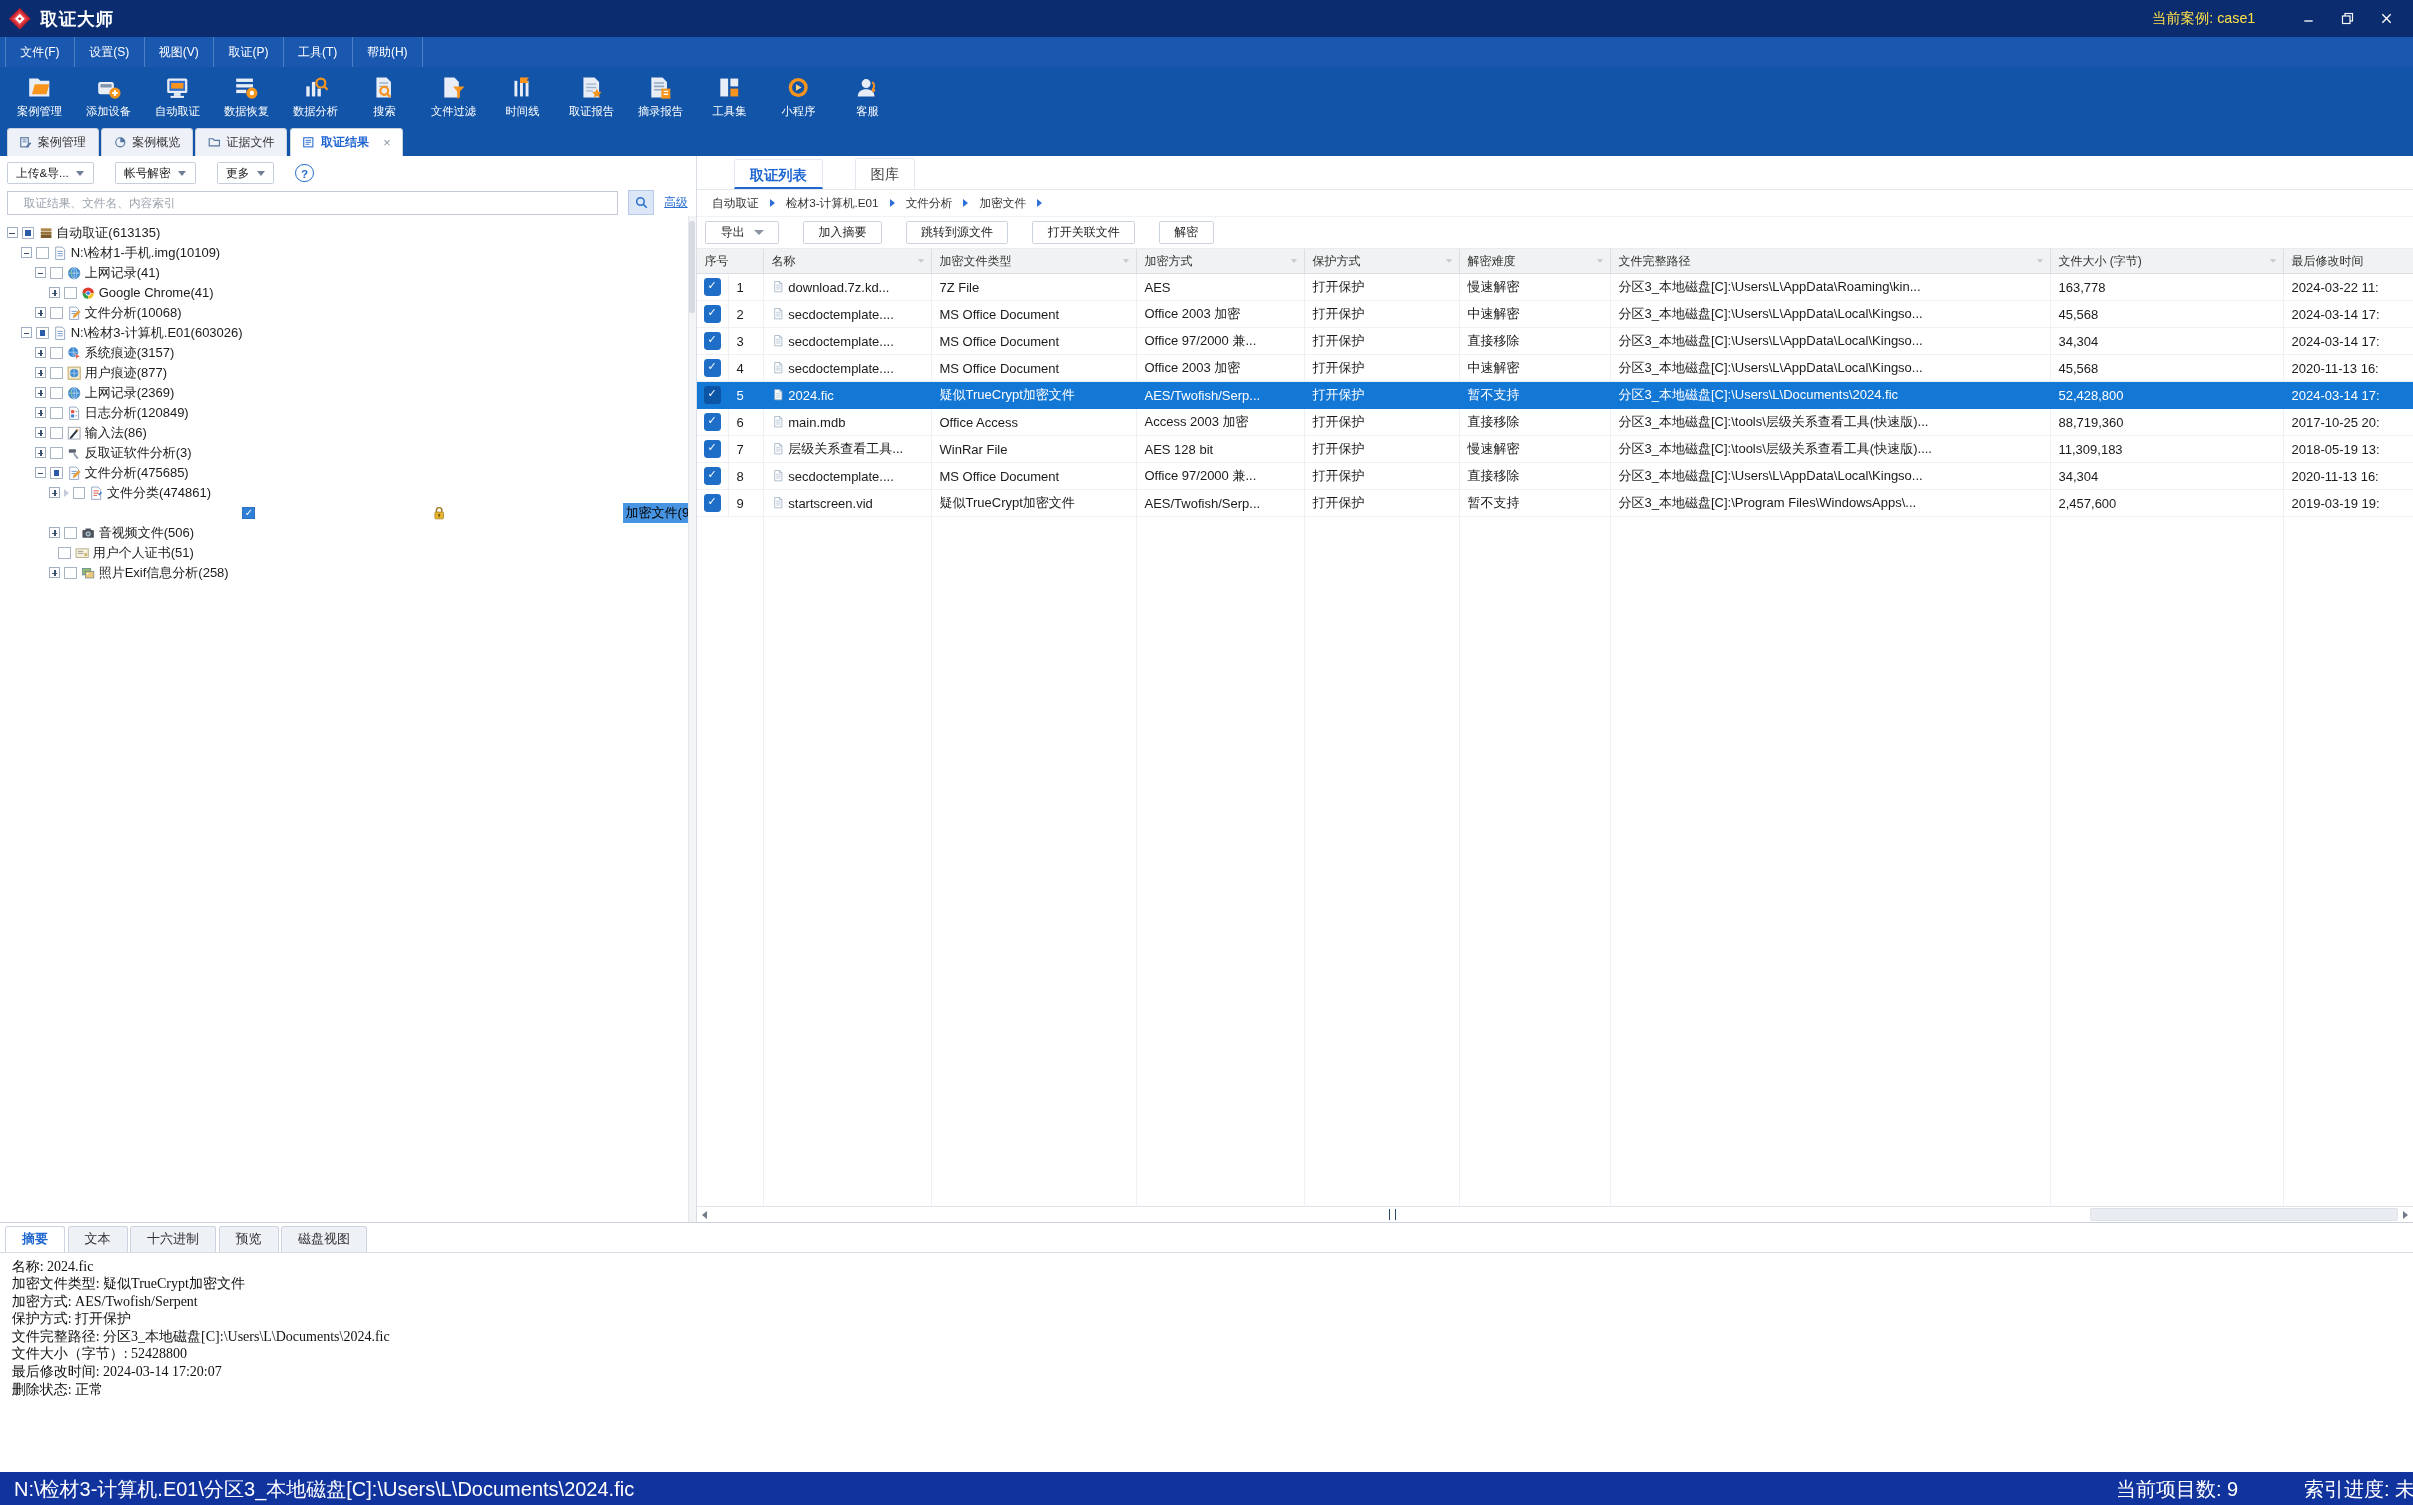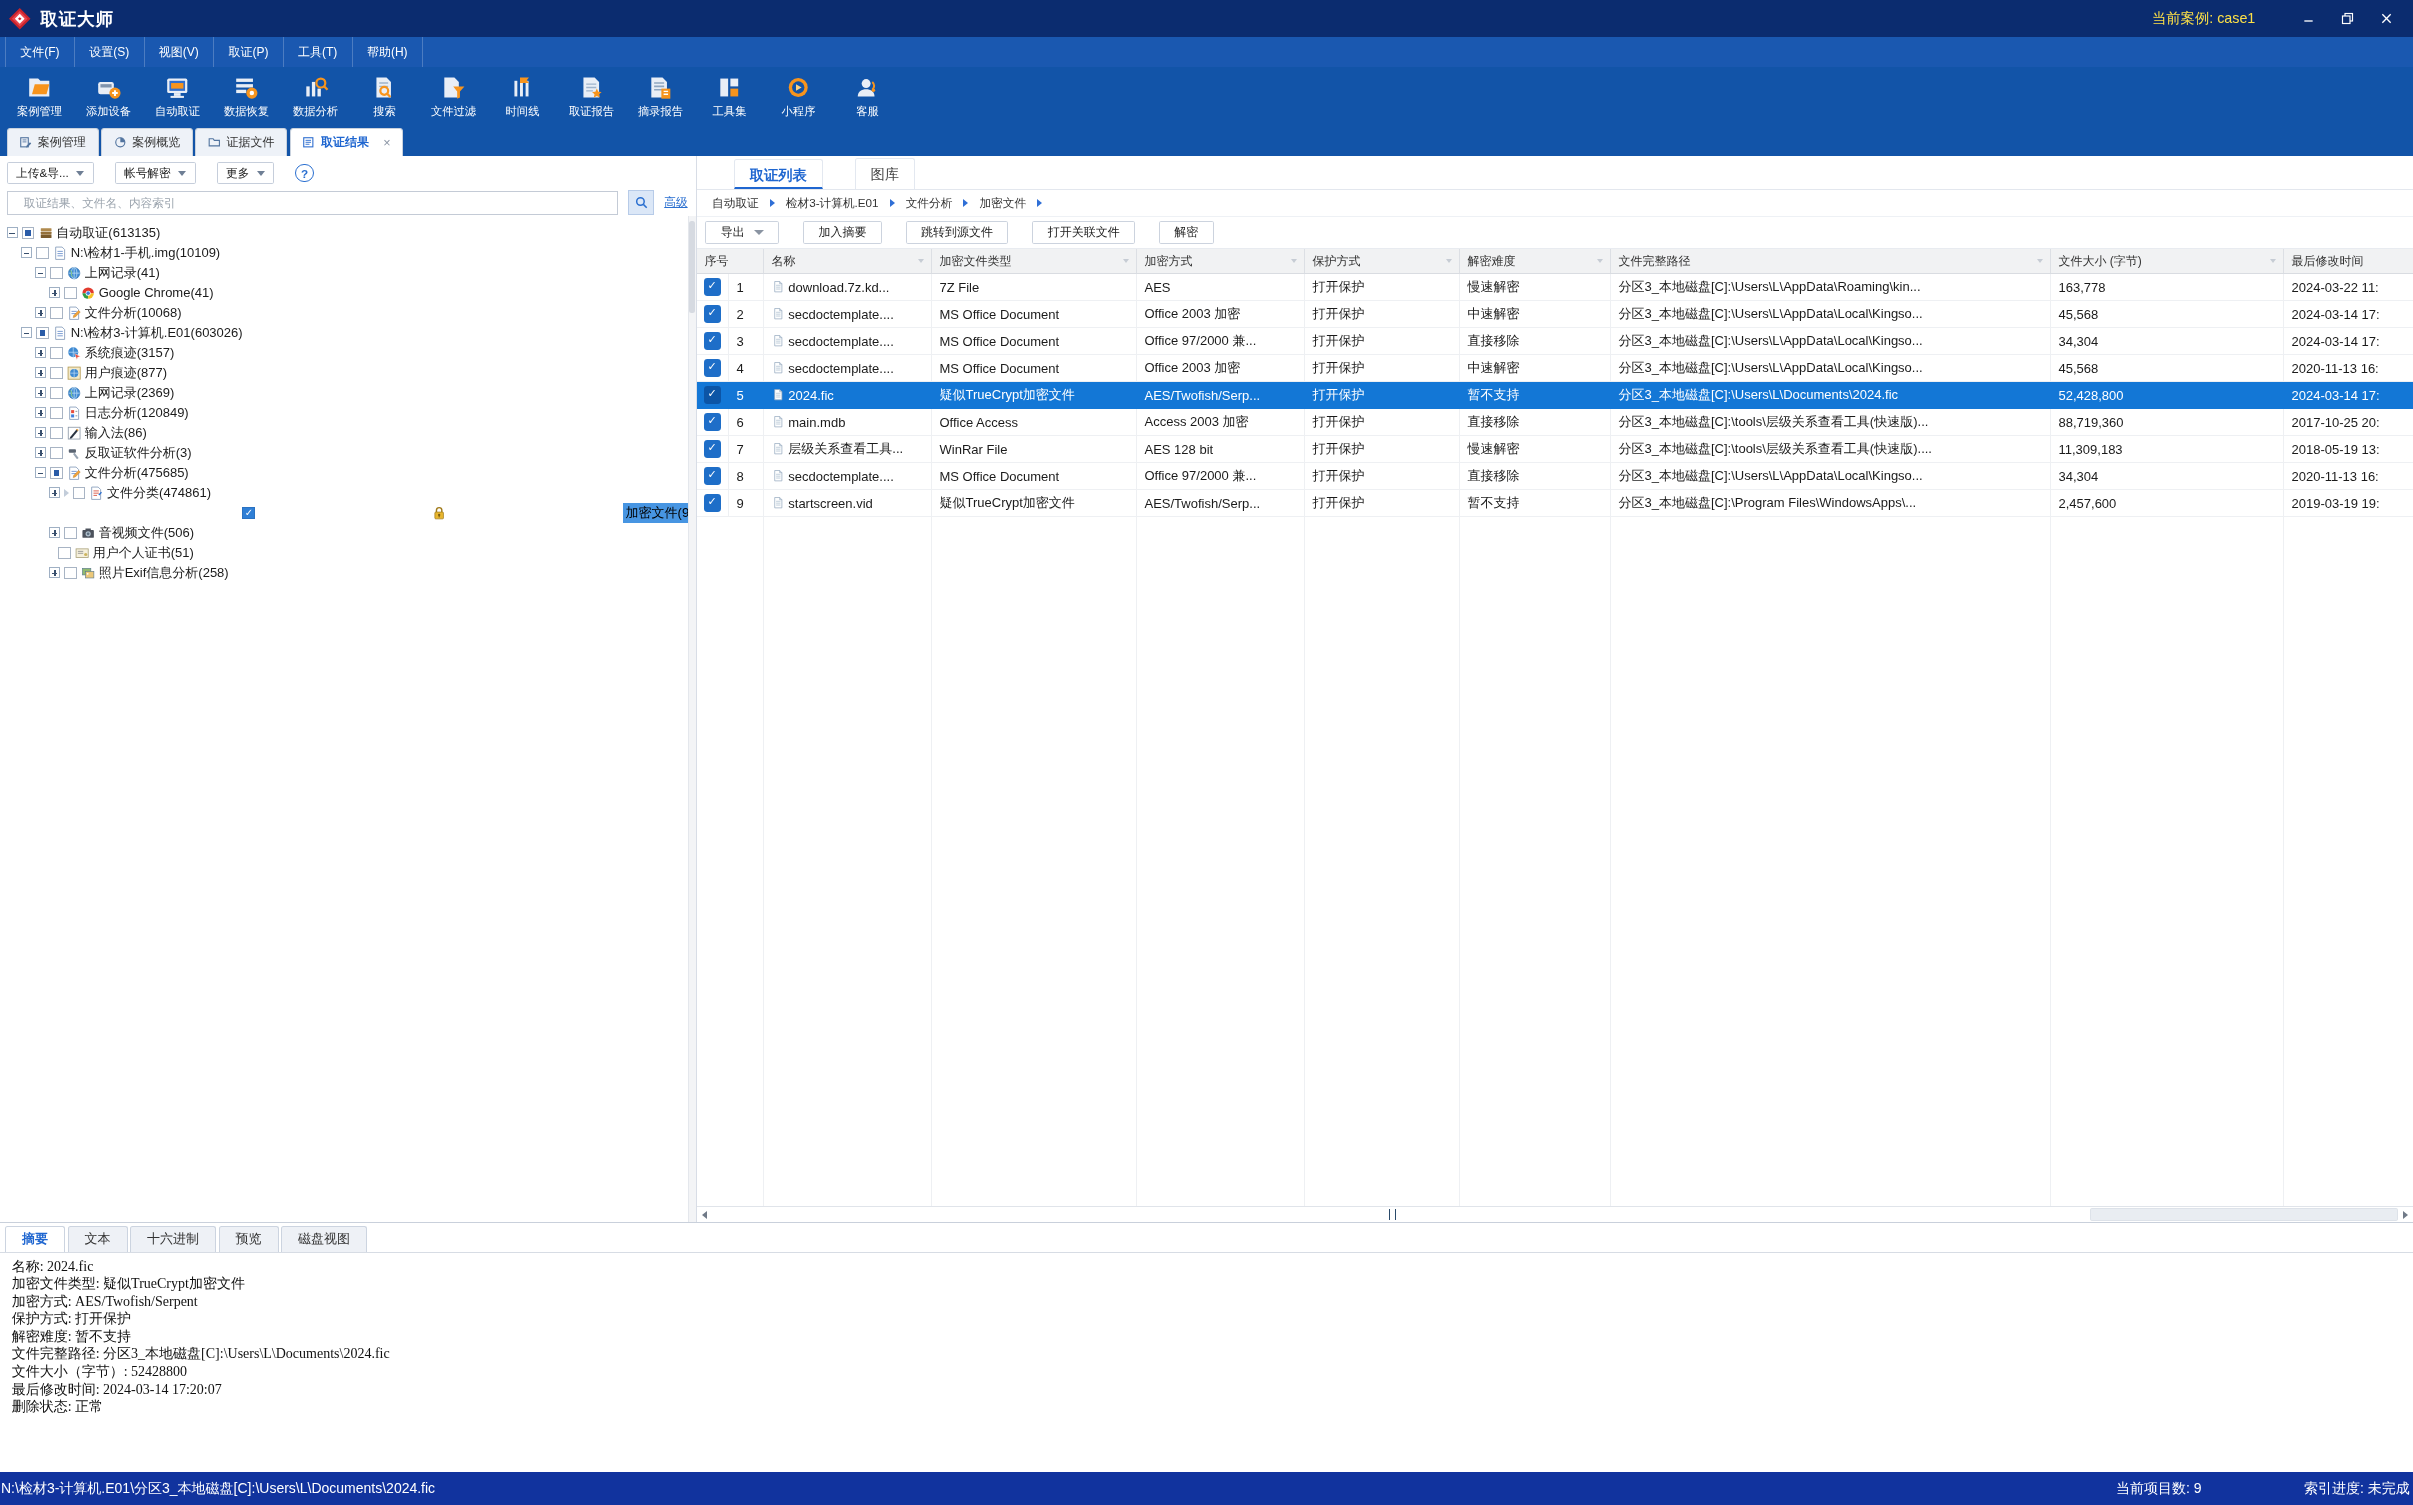--- a/index.html
+++ b/index.html
@@ -107,21 +107,21 @@
   .hthumb{width:308px;height:12.6px;background:#e9edf2;border:0.8px solid #dde2e9;border-radius:1.7px;flex:none;cursor:pointer;}
 
   
   .bottom{height:250px;border-top:1.7px solid #c9d0db;display:flex;flex-direction:column;background:#fff;}
   .btabs{height:28.5px;display:flex;align-items:flex-end;gap:2.5px;padding-left:5px;flex:none;}
   .btab{height:26px;padding:0 16px;display:flex;align-items:center;font-size:13px;background:#eef1f6;border:0.8px solid #ccd4e0;border-bottom:none;border-radius:2.5px 2.5px 0 0;color:#333;cursor:pointer;}
   .btab.active{background:#fff;color:#1f66d0;font-weight:bold;}
   .bcontent{flex:1;padding:5px 11.7px;font-family:"Liberation Serif","DejaVu Serif",serif;font-size:14px;line-height:17.6px;color:#111;border-top:0.8px solid #d7dce4;}
 
   
-  .statusbar{height:34px;background:#11339e;color:#fff;display:flex;align-items:center;font-size:14px;padding-left:1px;position:relative;flex:none;}
+  .statusbar{height:34px;background:#11339e;color:#fff;display:flex;align-items:center;font-size:20px;padding-left:14px;position:relative;flex:none;}
   .st-items{position:absolute;left:2116px;white-space:nowrap;}
   .st-index{position:absolute;left:2304px;white-space:nowrap;}
 </style>
 </head>
 <body>
 
 <svg width="0" height="0" style="position:absolute" aria-hidden="true">
 <defs>
   <symbol id="sym-case" viewBox="0 0 24 24">
         <path fill="#e9eef6" d="M3 4h8l2 2h8v14H3z"></path>
@@ -1036,21 +1036,20 @@
   <div class="bcontent">
 
       <div class="bline">名称: 2024.fic</div>
 
       <div class="bline">加密文件类型: 疑似TrueCrypt加密文件</div>
 
       <div class="bline">加密方式: AES/Twofish/Serpent</div>
 
       <div class="bline">保护方式: 打开保护</div>
 
-      <div class="bline">解密难度: 暂不支持</div>
 
       <div class="bline">文件完整路径: 分区3_本地磁盘[C]:\Users\L\Documents\2024.fic</div>
 
       <div class="bline">文件大小（字节）: 52428800</div>
 
       <div class="bline">最后修改时间: 2024-03-14 17:20:07</div>
 
       <div class="bline">删除状态: 正常</div>
 
   </div>

